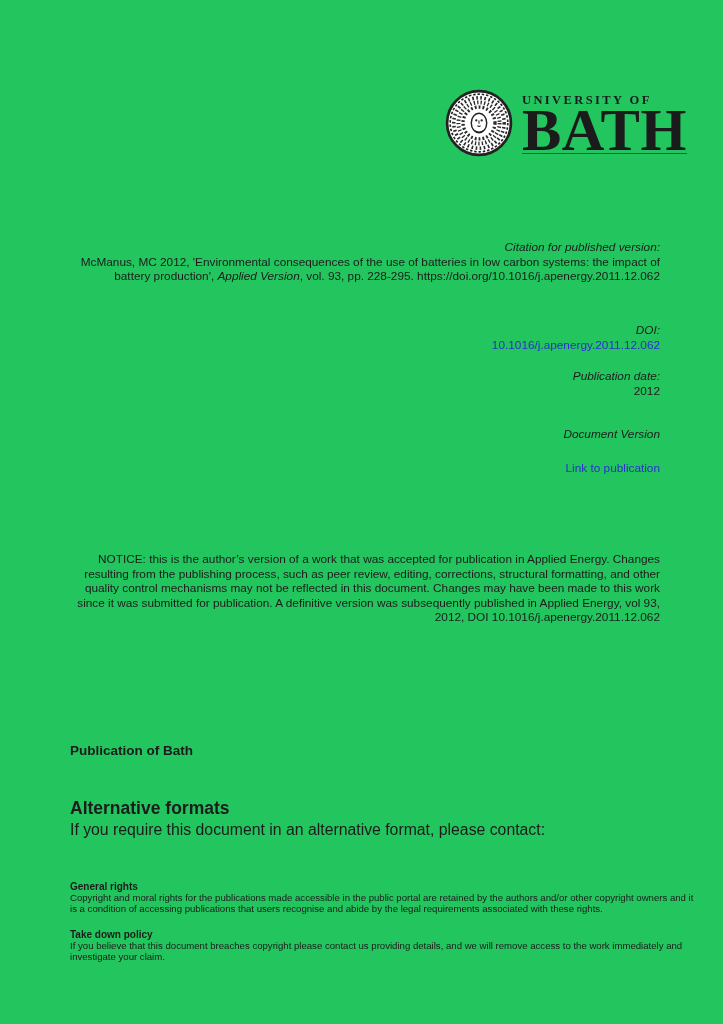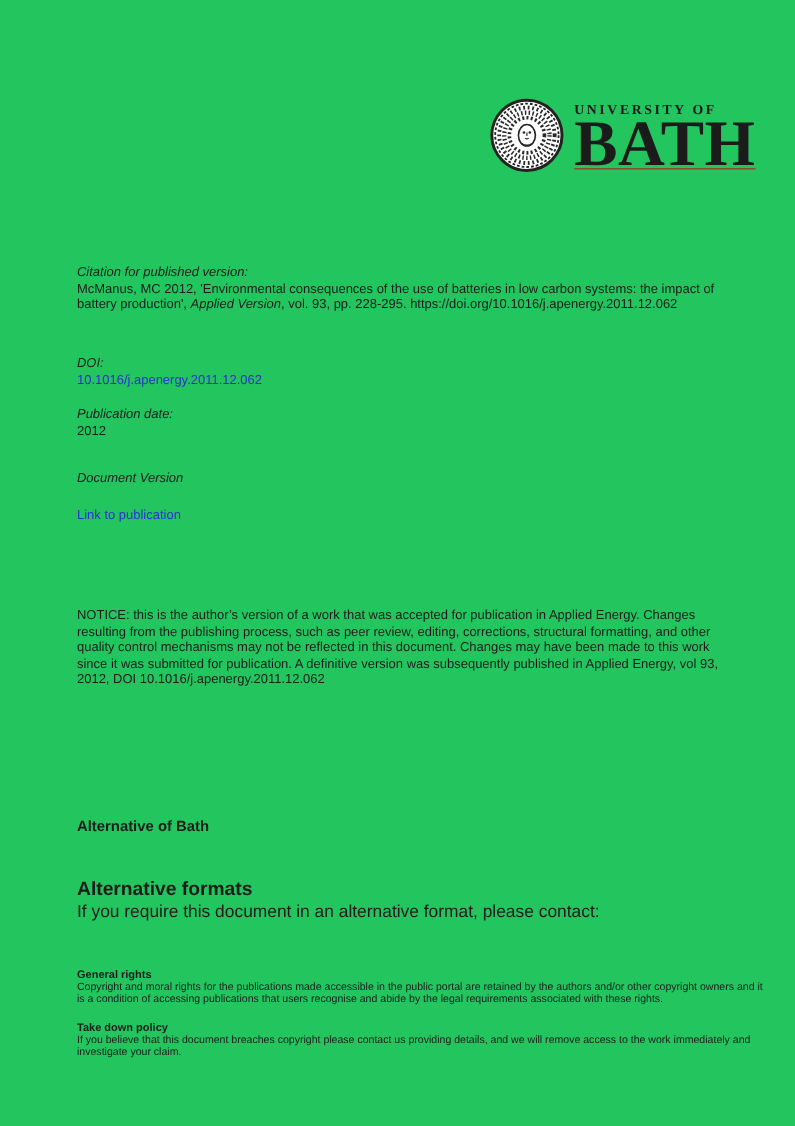--- a/index.html
+++ b/index.html
@@ -35,21 +35,21 @@
     font-size: 59px;
     line-height: 44px;
     letter-spacing: 0.5px;
     color: #1b1b1b;
     border-bottom: 1px solid #b91c1c;
     padding-bottom: 1px;
     display: inline-block;
   }
 
   
-  .sec { left: 70px; width: 590px; font-size: 11.8px; line-height: 14.6px; }
+  .sec { left: 70px; width: 590px; font-size: 11.8px; line-height: 14.6px; text-align: right; }
   .lbl-italic { font-style: italic; }
   a.link { color: var(--link); text-decoration: none; cursor: pointer; }
   .journal-italic { font-style: italic; }
 
   .uni-heading { left: 70px; top: 743px; font-size: 13.5px; font-weight: bold; }
 
   .alt { left: 70px; top: 798px; width: 600px; }
   .alt-h { font-size: 17.5px; font-weight: bold; line-height: 21px; }
   .alt-b { font-size: 15.8px; line-height: 21.5px; }
 
@@ -101,21 +101,21 @@
   <div class="abs sec" style="top:413px;margin-top:14px;">
     <div class="lbl-italic">Document Version</div>
   </div>
 
   <div class="abs sec" style="top:461px;">
     <a class="link">Link to publication</a>
   </div>
 
   <div class="abs sec" style="top:552px;">NOTICE: this is the author’s version of a work that was accepted for publication in Applied Energy. Changes resulting from the publishing process, such as peer review, editing, corrections, structural formatting, and other quality control mechanisms may not be reflected in this document. Changes may have been made to this work since it was submitted for publication. A definitive version was subsequently published in Applied Energy, vol 93, 2012, DOI 10.1016/j.apenergy.2011.12.062</div>
 
-  <div class="abs uni-heading">Alternative of Bath</div>
+  <div class="abs uni-heading">Publication of Bath</div>
 
   <div class="abs alt">
     <div class="alt-h">Alternative formats</div>
     <div class="alt-b">If you require this document in an alternative format, please contact:</div>
   </div>
 
   <div class="abs fine" style="top:929px;">
     <div class="fine-h">Take down policy</div>
     <div>If you believe that this document breaches copyright please contact us providing details, and we will remove access to the work immediately and investigate your claim.</div>
   </div>

